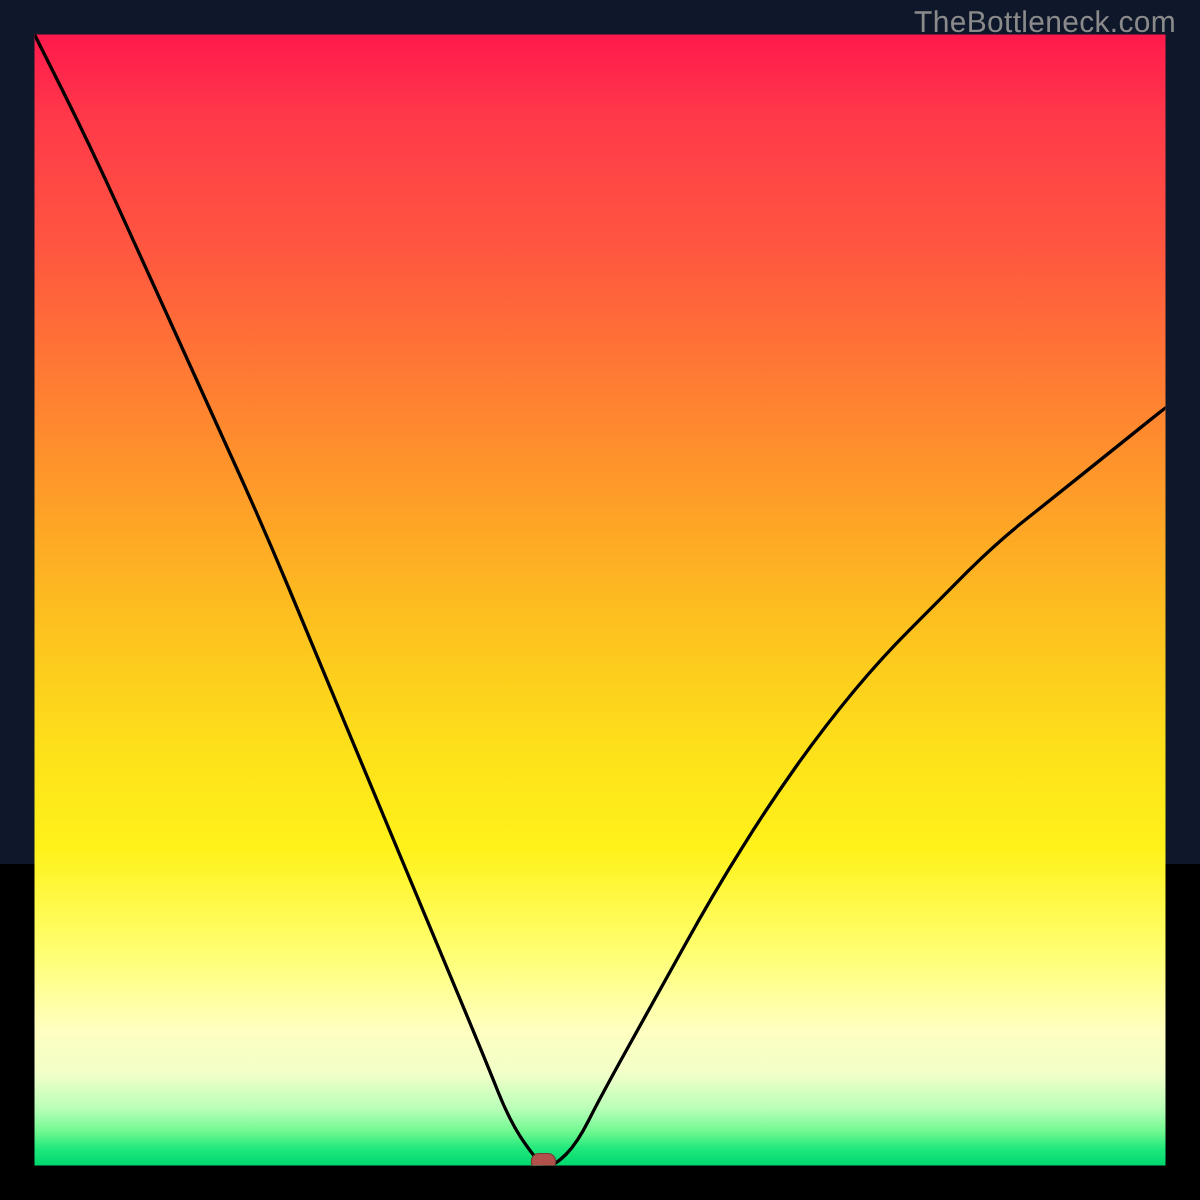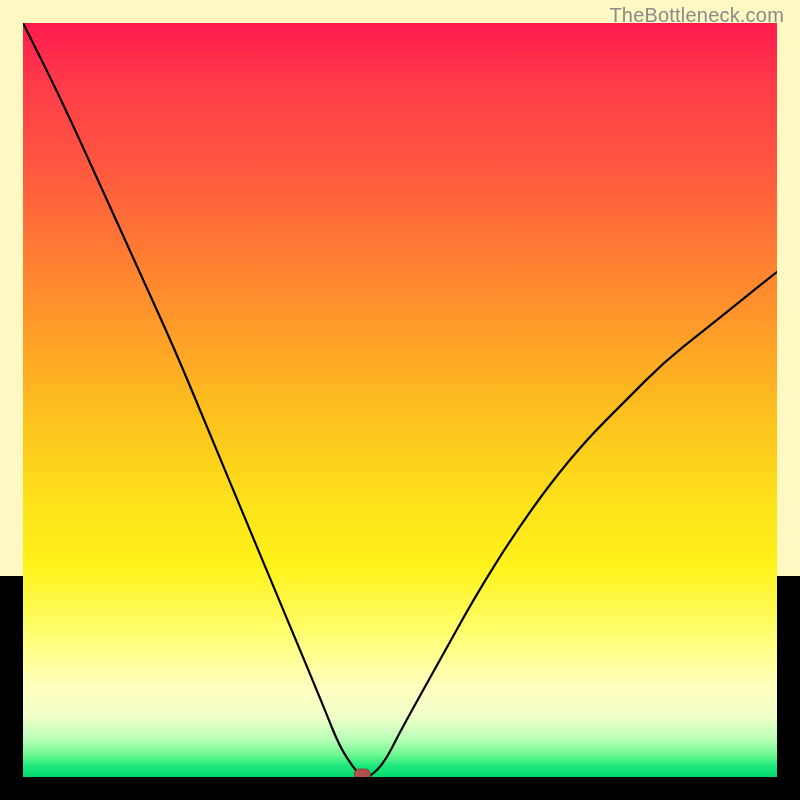--- a/index.html
+++ b/index.html
@@ -10,21 +10,21 @@
     background: #000;
     overflow: hidden;
     font-family: Arial, Helvetica, sans-serif;
   }
   .frame {
     position: absolute;
     left: 0;
     top: 0;
     width: 800px;
     height: 576px;
-    background: #fef9c3;
+    background: #0f172a;
   }
   .plot {
     position: absolute;
     left: 23px;
     top: 23px;
     width: 754px;
     height: 754px;
     
     background: linear-gradient(
       to bottom,

